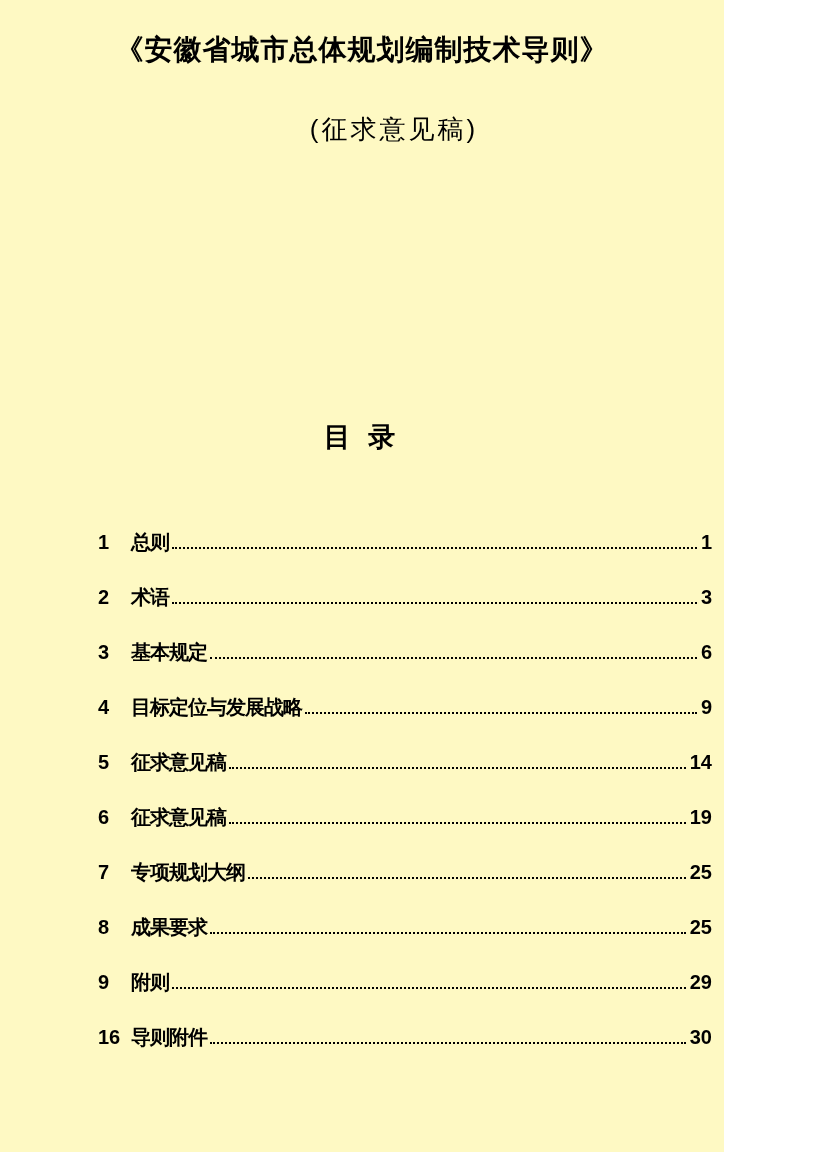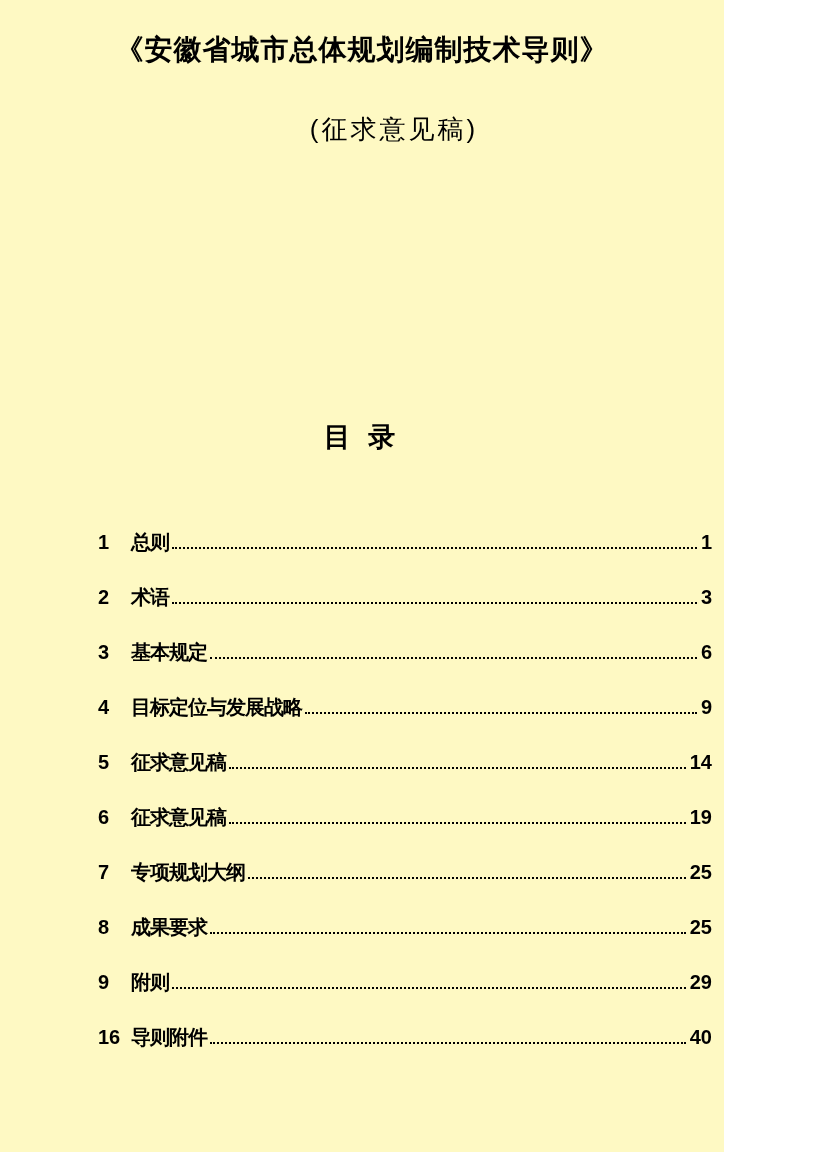--- a/index.html
+++ b/index.html
@@ -157,18 +157,18 @@
       <span class="toc-num">9</span>
       <span class="toc-label">附则</span>
       <span class="toc-leader"></span>
       <span class="toc-page">29</span>
     </div>
 
     <div class="toc-row">
       <span class="toc-num">16</span>
       <span class="toc-label">导则附件</span>
       <span class="toc-leader"></span>
-      <span class="toc-page">40</span>
+      <span class="toc-page">30</span>
     </div>
 
   </div>
 
 </div>
 
 </body></html>

